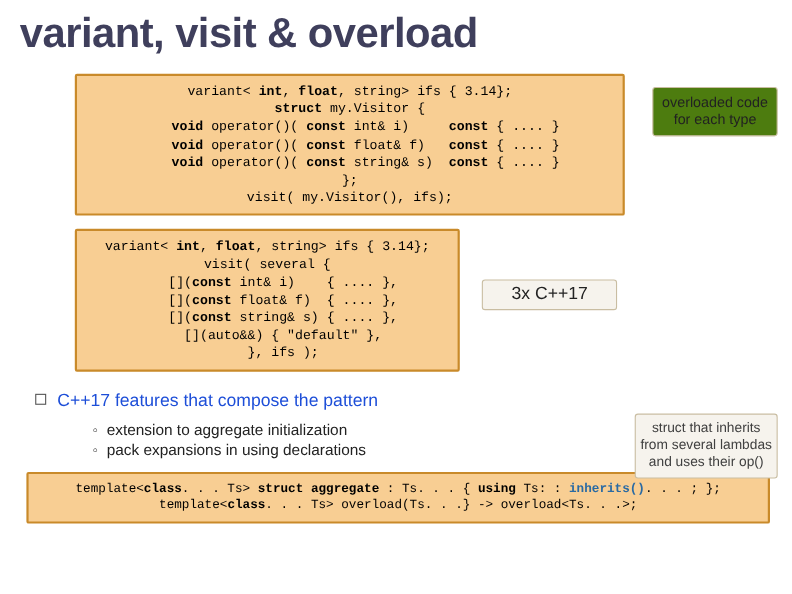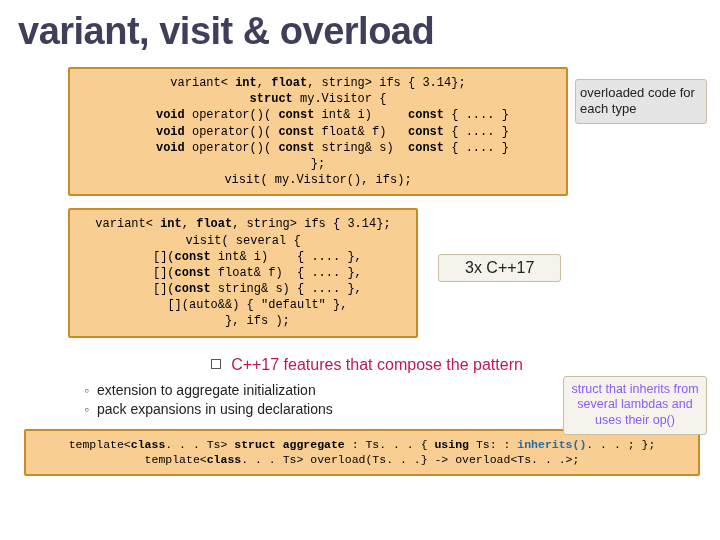--- a/index.html
+++ b/index.html
@@ -33,26 +33,26 @@
   .box-row1 { position: relative; margin-left: 50px; margin-bottom: 12px; }
   .box-row2 { position: relative; margin-left: 50px; margin-bottom: 18px; }
   .code-box.small1 { width: 500px; }
   .code-box.small2 { width: 350px; }
   .code-box.full { margin: 0 2px 0 6px; font-size: 11.5px; }
   .kw { font-weight: bold; }
   .callout-1 {
     position: absolute;
     right: -5px;
     top: 12px;
-    width: 132px;
-    text-align: left;
+    width: 114px;
+    text-align: center;
     font-family: "Trebuchet MS", Arial, sans-serif;
     font-size: 13px;
     color: #222;
-    background: #e5e5e5;
+    background: #4d7c0f;
     border: 1.5px solid #c9bda2;
     border-radius: 3px;
     padding: 5px 4px;
     line-height: 1.25;
   }
   .callout-2 {
     position: absolute;
     left: 370px;
     top: 46px;
     font-family: "Trebuchet MS", Arial, sans-serif;
@@ -60,44 +60,43 @@
     color: #222;
     background: #f6f3ed;
     border: 1.5px solid #c9bda2;
     border-radius: 3px;
     padding: 4px 26px;
   }
   .callout-3 {
     position: absolute;
     right: -5px;
     top: -6px;
-    width: 144px;
+    width: 130px;
     text-align: center;
     font-family: "Trebuchet MS", Arial, sans-serif;
     font-size: 12.5px;
-    color: #8b5cf6;
+    color: #404040;
     background: #f6f3ed;
     border: 1.5px solid #c9bda2;
     border-radius: 3px;
     padding: 5px 4px;
     line-height: 1.25;
   }
   .sq {
     display: inline-block;
     width: 10px; height: 10px;
     border: 1.5px solid #555;
     margin-right: 10px;
     vertical-align: 1px;
   }
   .section-head {
     font-size: 16px;
-    color: #be185d;
+    color: #1d4ed8;
     margin-left: 14px;
     margin-bottom: 8px;
-    text-align: center;
   }
   .bullets-row { position: relative; margin-left: 50px; margin-bottom: 12px; }
   ul.b { list-style: none; margin-left: 16px; }
   ul.b li {
     font-size: 14px;
     color: #222;
     margin-bottom: 3px;
   }
   ul.b li::before {
     content: "◦";

